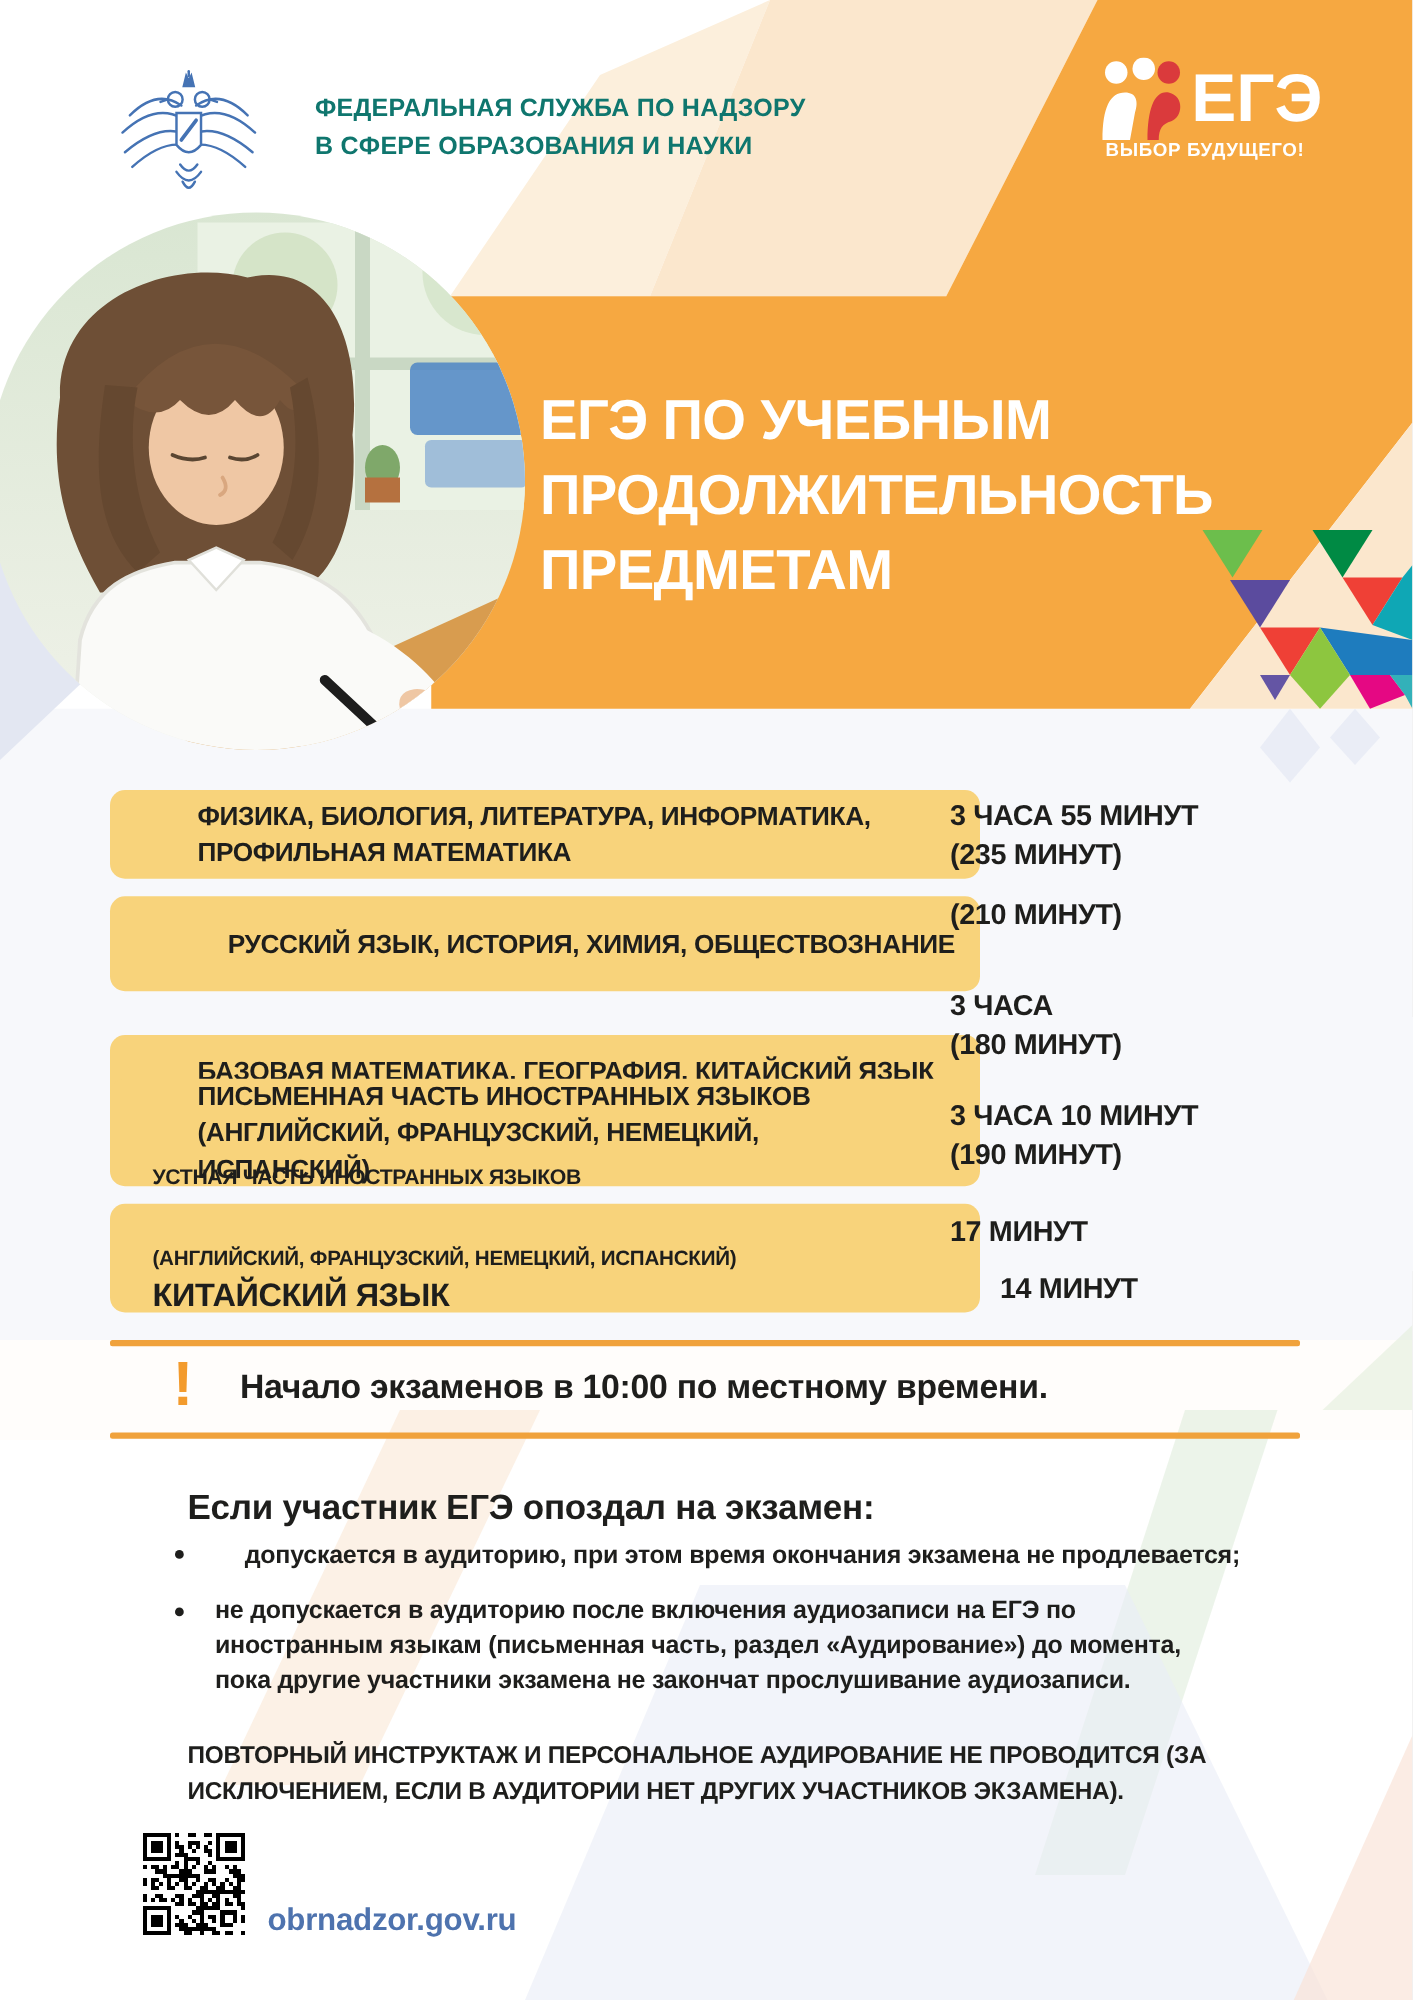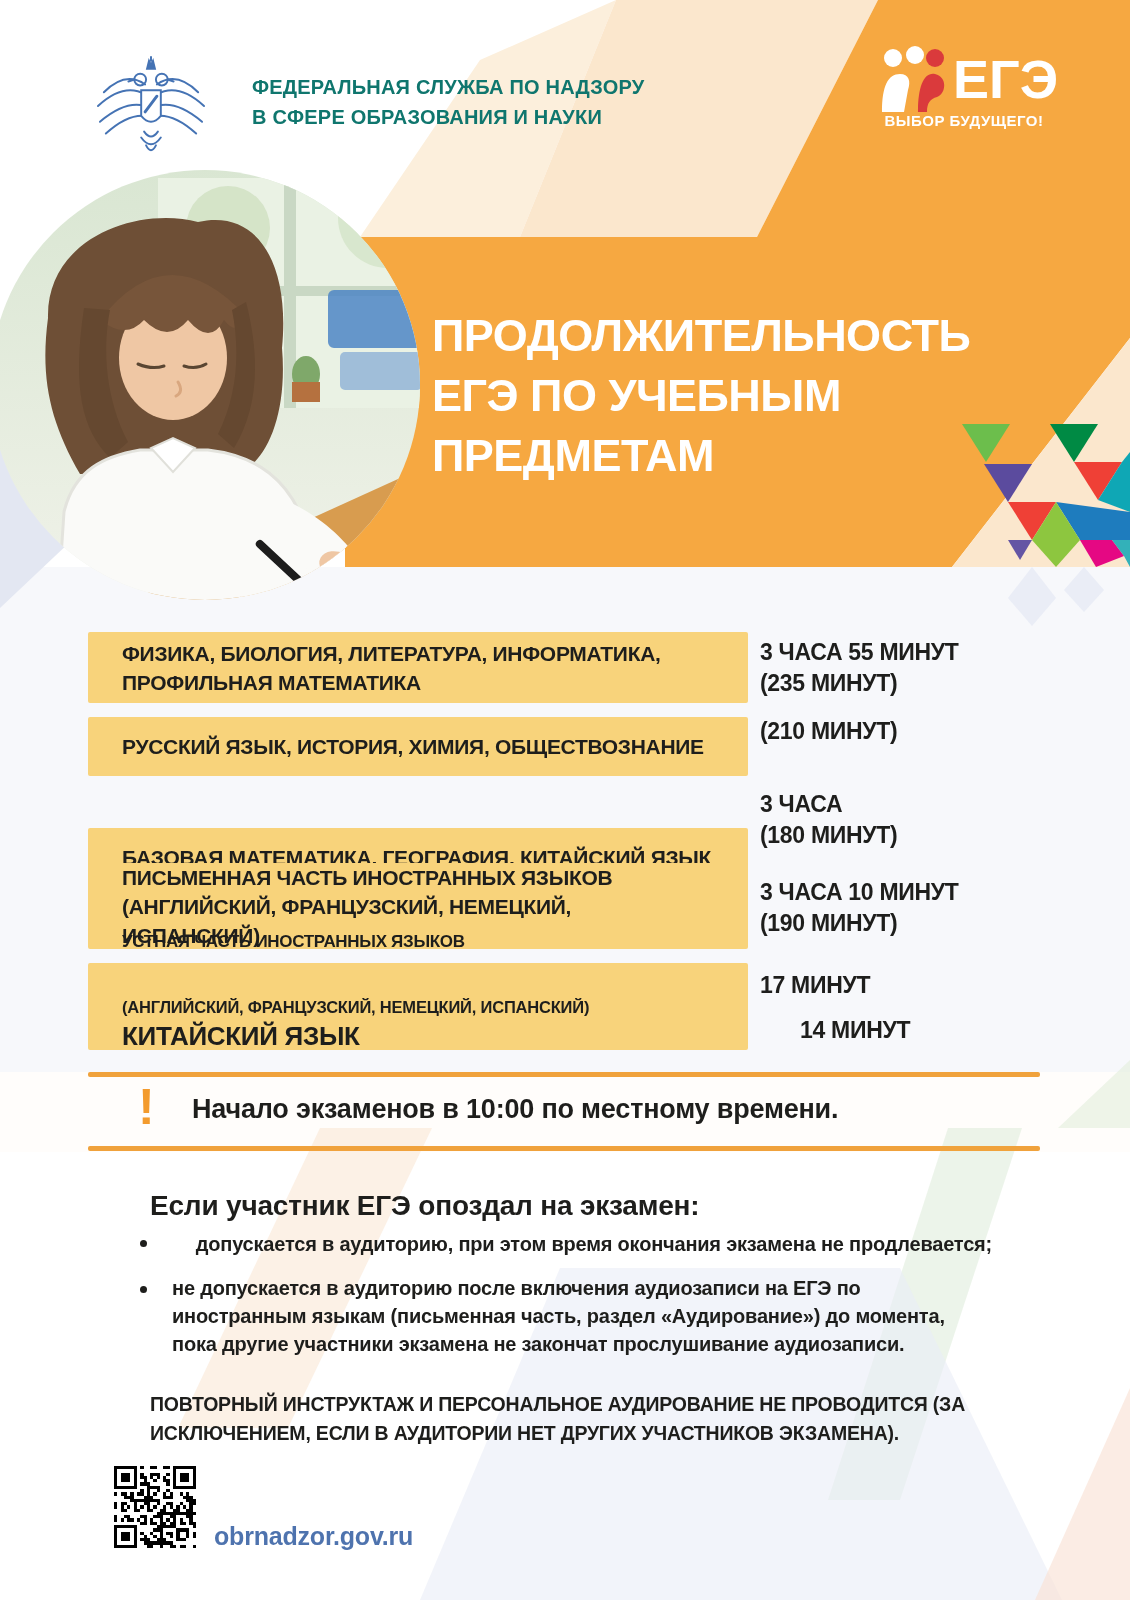--- a/index.html
+++ b/index.html
@@ -13,22 +13,22 @@
                color:#0f766e;letter-spacing:.2px;margin-left:24px;}
   .ege-logo-text{left:953px;top:48px;font-size:54px;font-weight:bold;color:#ffffff;letter-spacing:0;}
   .ege-tagline{left:876px;top:112px;width:176px;font-size:15px;font-weight:bold;color:#ffffff;
                letter-spacing:.5px;text-align:center;}
 
   
   .poster-title{left:432px;top:306px;width:640px;font-size:45px;line-height:60px;
                 font-weight:bold;color:#ffffff;letter-spacing:-.5px;}
 
   
-  .row-box{position:absolute;left:88px;width:660px;background:#f8d37b;border-radius:2px;
-           display:flex;align-items:center;}
+  .row-box{position:absolute;left:88px;width:660px;background:#f8d37b;border-radius:12px;
+           display:flex;align-items:center;padding-left:36px;}
   .row-subjects{padding:0 20px 0 34px;font-size:21px;line-height:29px;font-weight:bold;
                 letter-spacing:-.3px;white-space:pre-line;}
   .dur{position:absolute;left:760px;width:300px;font-weight:bold;letter-spacing:-.3px;}
   .dur .d1,.dur .d2{display:block;font-size:23px;line-height:31px;}
   .oral-line1{position:absolute;left:122px;top:932px;font-size:17px;font-weight:bold;letter-spacing:-.3px;}
   .oral-line2{position:absolute;left:122px;top:998px;font-size:16.5px;font-weight:bold;letter-spacing:-.2px;}
   .oral-line3{position:absolute;left:122px;top:1021px;font-size:26px;font-weight:bold;letter-spacing:-.3px;}
   .dur-17{position:absolute;left:760px;top:972px;font-size:23px;font-weight:bold;letter-spacing:-.3px;}
   .dur-14{position:absolute;left:760px;top:1017px;font-size:23px;font-weight:bold;letter-spacing:-.3px;margin-left:40px;}
 
@@ -162,35 +162,35 @@
     <circle cx="13" cy="12" r="9" fill="#ffffff"></circle>
     <path d="M2,66 C2,40 8,28 20,28 C29,28 31,35 28,44 L24,66 Z" fill="#ffffff"></path>
     <circle cx="35" cy="9" r="9" fill="#ffffff"></circle>
     <circle cx="55" cy="12" r="9" fill="#da3a3c"></circle>
     <path d="M38,66 C38,40 44,26 55,28 C68,31 66,48 57,51 C50,53 47,57 47,66 Z" fill="#da3a3c"></path>
   </svg>
   <div class="abs ege-logo-text">ЕГЭ</div>
   <div class="abs ege-tagline">ВЫБОР БУДУЩЕГО!</div>
 
   <div class="abs poster-title">
+    <div>ЕГЭ ПО УЧЕБНЫМ</div>
     <div>ПРОДОЛЖИТЕЛЬНОСТЬ</div>
-    <div>ЕГЭ ПО УЧЕБНЫМ</div>
     <div>ПРЕДМЕТАМ</div>
   </div>
 
   <div class="row-box" style="top:632px;height:71px;">
     <div class="row-subjects">ФИЗИКА, БИОЛОГИЯ, ЛИТЕРАТУРА, ИНФОРМАТИКА,
 ПРОФИЛЬНАЯ МАТЕМАТИКА</div>
   </div>
   <div class="dur" style="top:637px;">
     <span class="d1">3 ЧАСА 55 МИНУТ</span>
     <span class="d2">(235 МИНУТ)</span>
   </div>
 
-  <div class="row-box" style="top:717px;height:59px;">
+  <div class="row-box" style="top:717px;height:76px;justify-content:flex-end;">
     <div class="row-subjects">РУССКИЙ ЯЗЫК, ИСТОРИЯ, ХИМИЯ, ОБЩЕСТВОЗНАНИЕ</div>
   </div>
   <div class="dur" style="top:716px;">
     <span class="d2">(210 МИНУТ)</span>
   </div>
 
   <div class="row-box" style="top:828px;height:59px;">
     <div class="row-subjects">БАЗОВАЯ МАТЕМАТИКА, ГЕОГРАФИЯ, КИТАЙСКИЙ ЯЗЫК</div>
   </div>
   <div class="dur" style="top:789px;">

